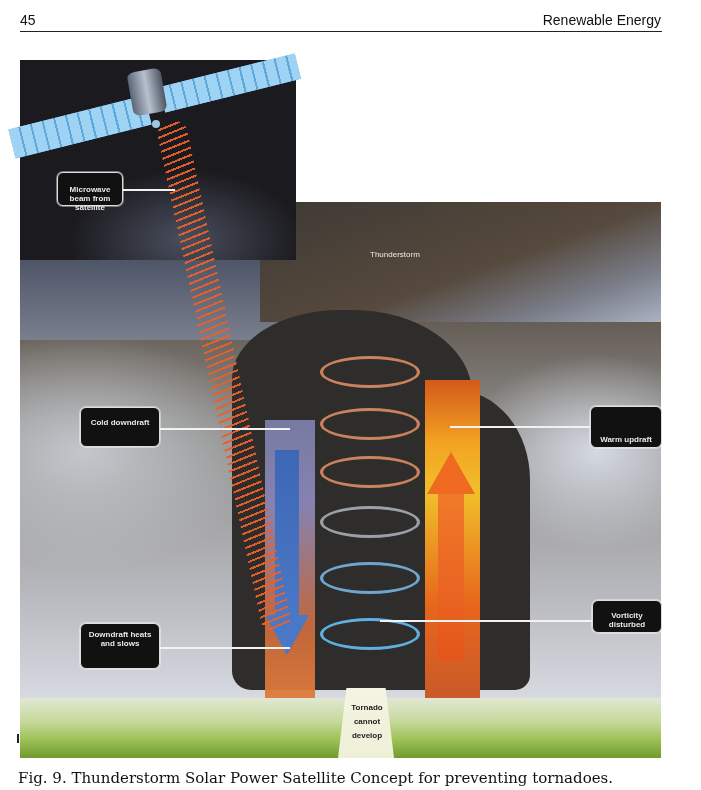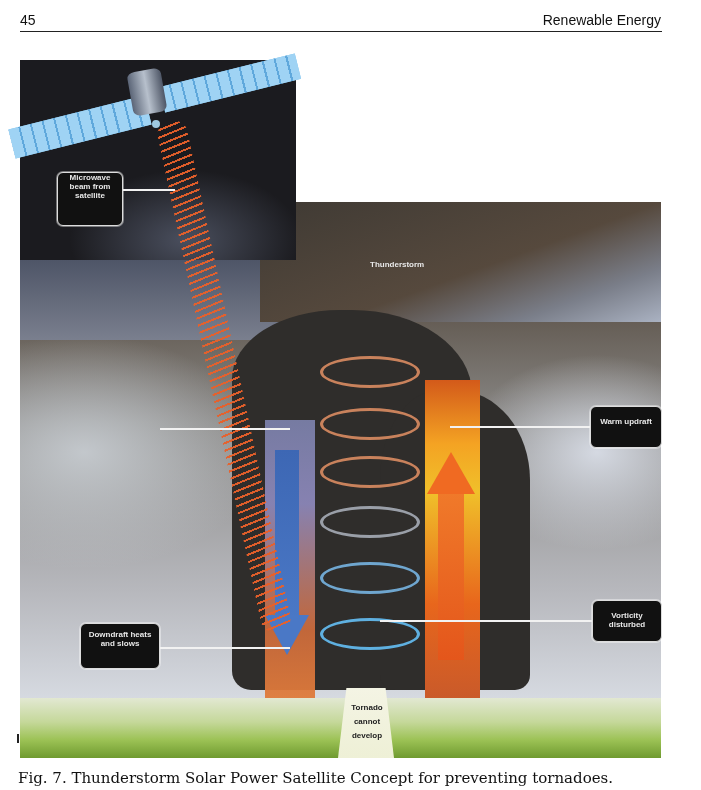--- a/index.html
+++ b/index.html
@@ -58,21 +58,21 @@
     background: repeating-linear-gradient(90deg, #9fd3f4 0 10px, #5fa8dc 10px 12px), #7cc0ec;
     transform: rotate(-14deg); }
   .sat-body { position: absolute; left: 110px; top: 10px; width: 34px; height: 44px;
     background: linear-gradient(90deg, #5b6577, #b7c0cc 50%, #4e5666); border-radius: 8px / 6px; transform: rotate(-10deg); }
   .sat-emitter { position: absolute; left: 132px; top: 60px; width: 8px; height: 8px; background: #9ec8e0; border-radius: 50%; }
 
   .callout { position: absolute; background: #111; color: #e8e8e8; border: 1px solid #ddd; border-radius: 6px;
     font-size: 8px; font-weight: bold; line-height: 9px; text-align: center; padding: 3px 4px; box-sizing: border-box;
     font-family: "Liberation Sans", sans-serif; box-shadow: 0 0 0 1px rgba(255,255,255,0.4); }
   .leader { position: absolute; height: 2px; background: #f2f2f2; }
-  .storm-label { position: absolute; left: 350px; top: 200px; color: #e8e8e8; font-size: 8px; font-weight: bold;
+  .storm-label { position: absolute; left: 350px; top: 190px; color: #e8e8e8; font-size: 8px; font-weight: normal;
     font-family: "Liberation Sans", sans-serif; }
   .tornado-label { position: absolute; left: 327px; top: 641px; color: #222; font-size: 8px; font-weight: bold; line-height: 14px;
     text-align: center; width: 40px; font-family: "Liberation Sans", sans-serif; }
   .margin-mark { position: absolute; left: 17px; top: 734px; width: 2px; height: 9px; background: #222; }
 
   .caption { position: absolute; left: 18px; top: 769px; font-size: 15px; color: #111; font-family: "DejaVu Serif", serif; }
 </style>
 </head>
 <body>
 
@@ -108,34 +108,35 @@
 
   <div class="satellite-panel">
     <div class="solar-wing-left"></div>
     <div class="solar-wing-right"></div>
     <div class="sat-body"></div>
     <div class="sat-emitter"></div>
   </div>
 
   <div class="beam"></div>
 
-  <div class="callout" style="left:37px;top:112px;width:66px;height:54px;padding-top:0;">Microwave beam from satellite</div>
+  <div class="callout" style="left:37px;top:112px;width:66px;height:34px;padding-top:12px;">Microwave beam from satellite</div>
   <div class="leader" style="left:103px;top:129px;width:52px;"></div>
 
   <div class="storm-label">Thunderstorm</div>
 
+  <div class="callout" style="left:60px;top:347px;width:80px;height:40px;padding-top:10px;">Cold downdraft</div>
   <div class="leader" style="left:140px;top:368px;width:130px;"></div>
 
-  <div class="callout" style="left:570px;top:346px;width:72px;height:42px;padding-top:10px;">Warm updraft</div>
+  <div class="callout" style="left:570px;top:346px;width:72px;height:42px;padding-top:28px;">Warm updraft</div>
   <div class="leader" style="left:430px;top:366px;width:140px;"></div>
 
-  <div class="callout" style="left:572px;top:540px;width:70px;height:42px;padding-top:10px;">Vorticity disturbed</div>
+  <div class="callout" style="left:572px;top:540px;width:70px;height:33px;padding-top:10px;">Vorticity disturbed</div>
   <div class="leader" style="left:360px;top:560px;width:212px;"></div>
 
   <div class="callout" style="left:60px;top:563px;width:80px;height:46px;padding-top:6px;text-align:center;">Downdraft heats and slows</div>
   <div class="leader" style="left:140px;top:587px;width:130px;"></div>
 
   <div class="tornado-label">Tornado cannot develop</div>
 </div>
 
 <div class="margin-mark"></div>
 
-<div class="caption">Fig. 7. Thunderstorm Solar Power Satellite Concept for preventing tornadoes.</div>
+<div class="caption">Fig. 9. Thunderstorm Solar Power Satellite Concept for preventing tornadoes.</div>
 
 </body></html>

